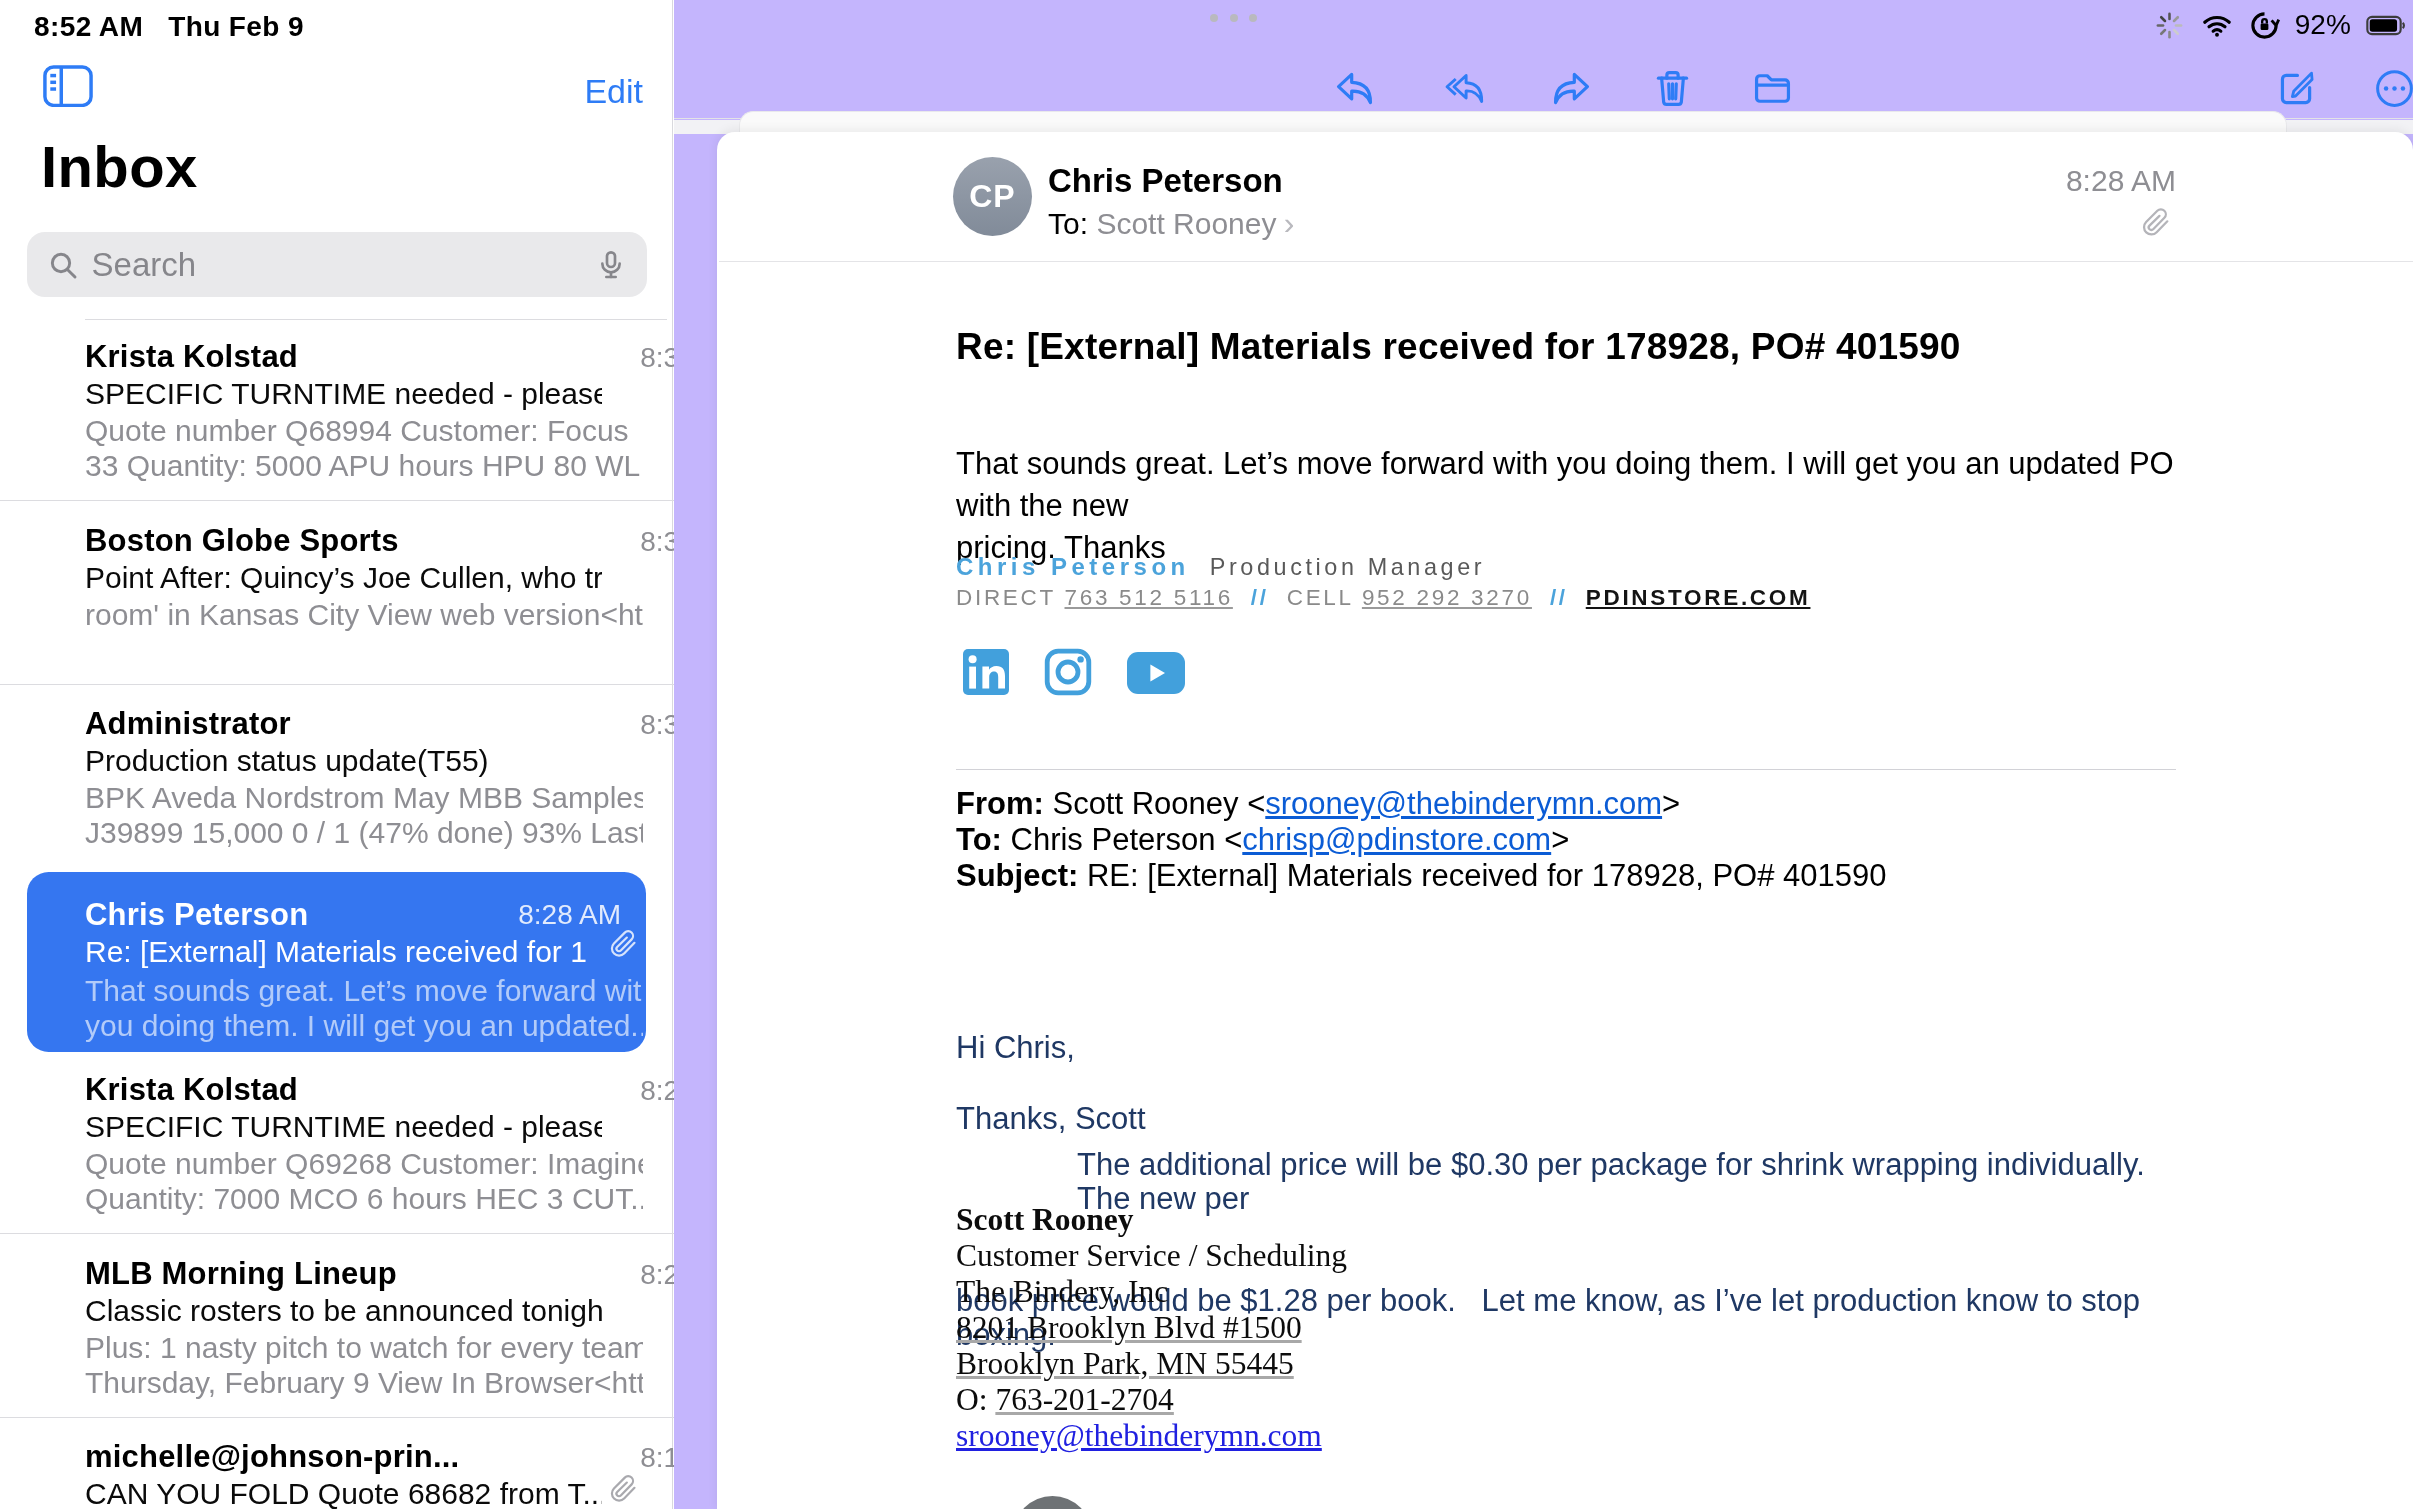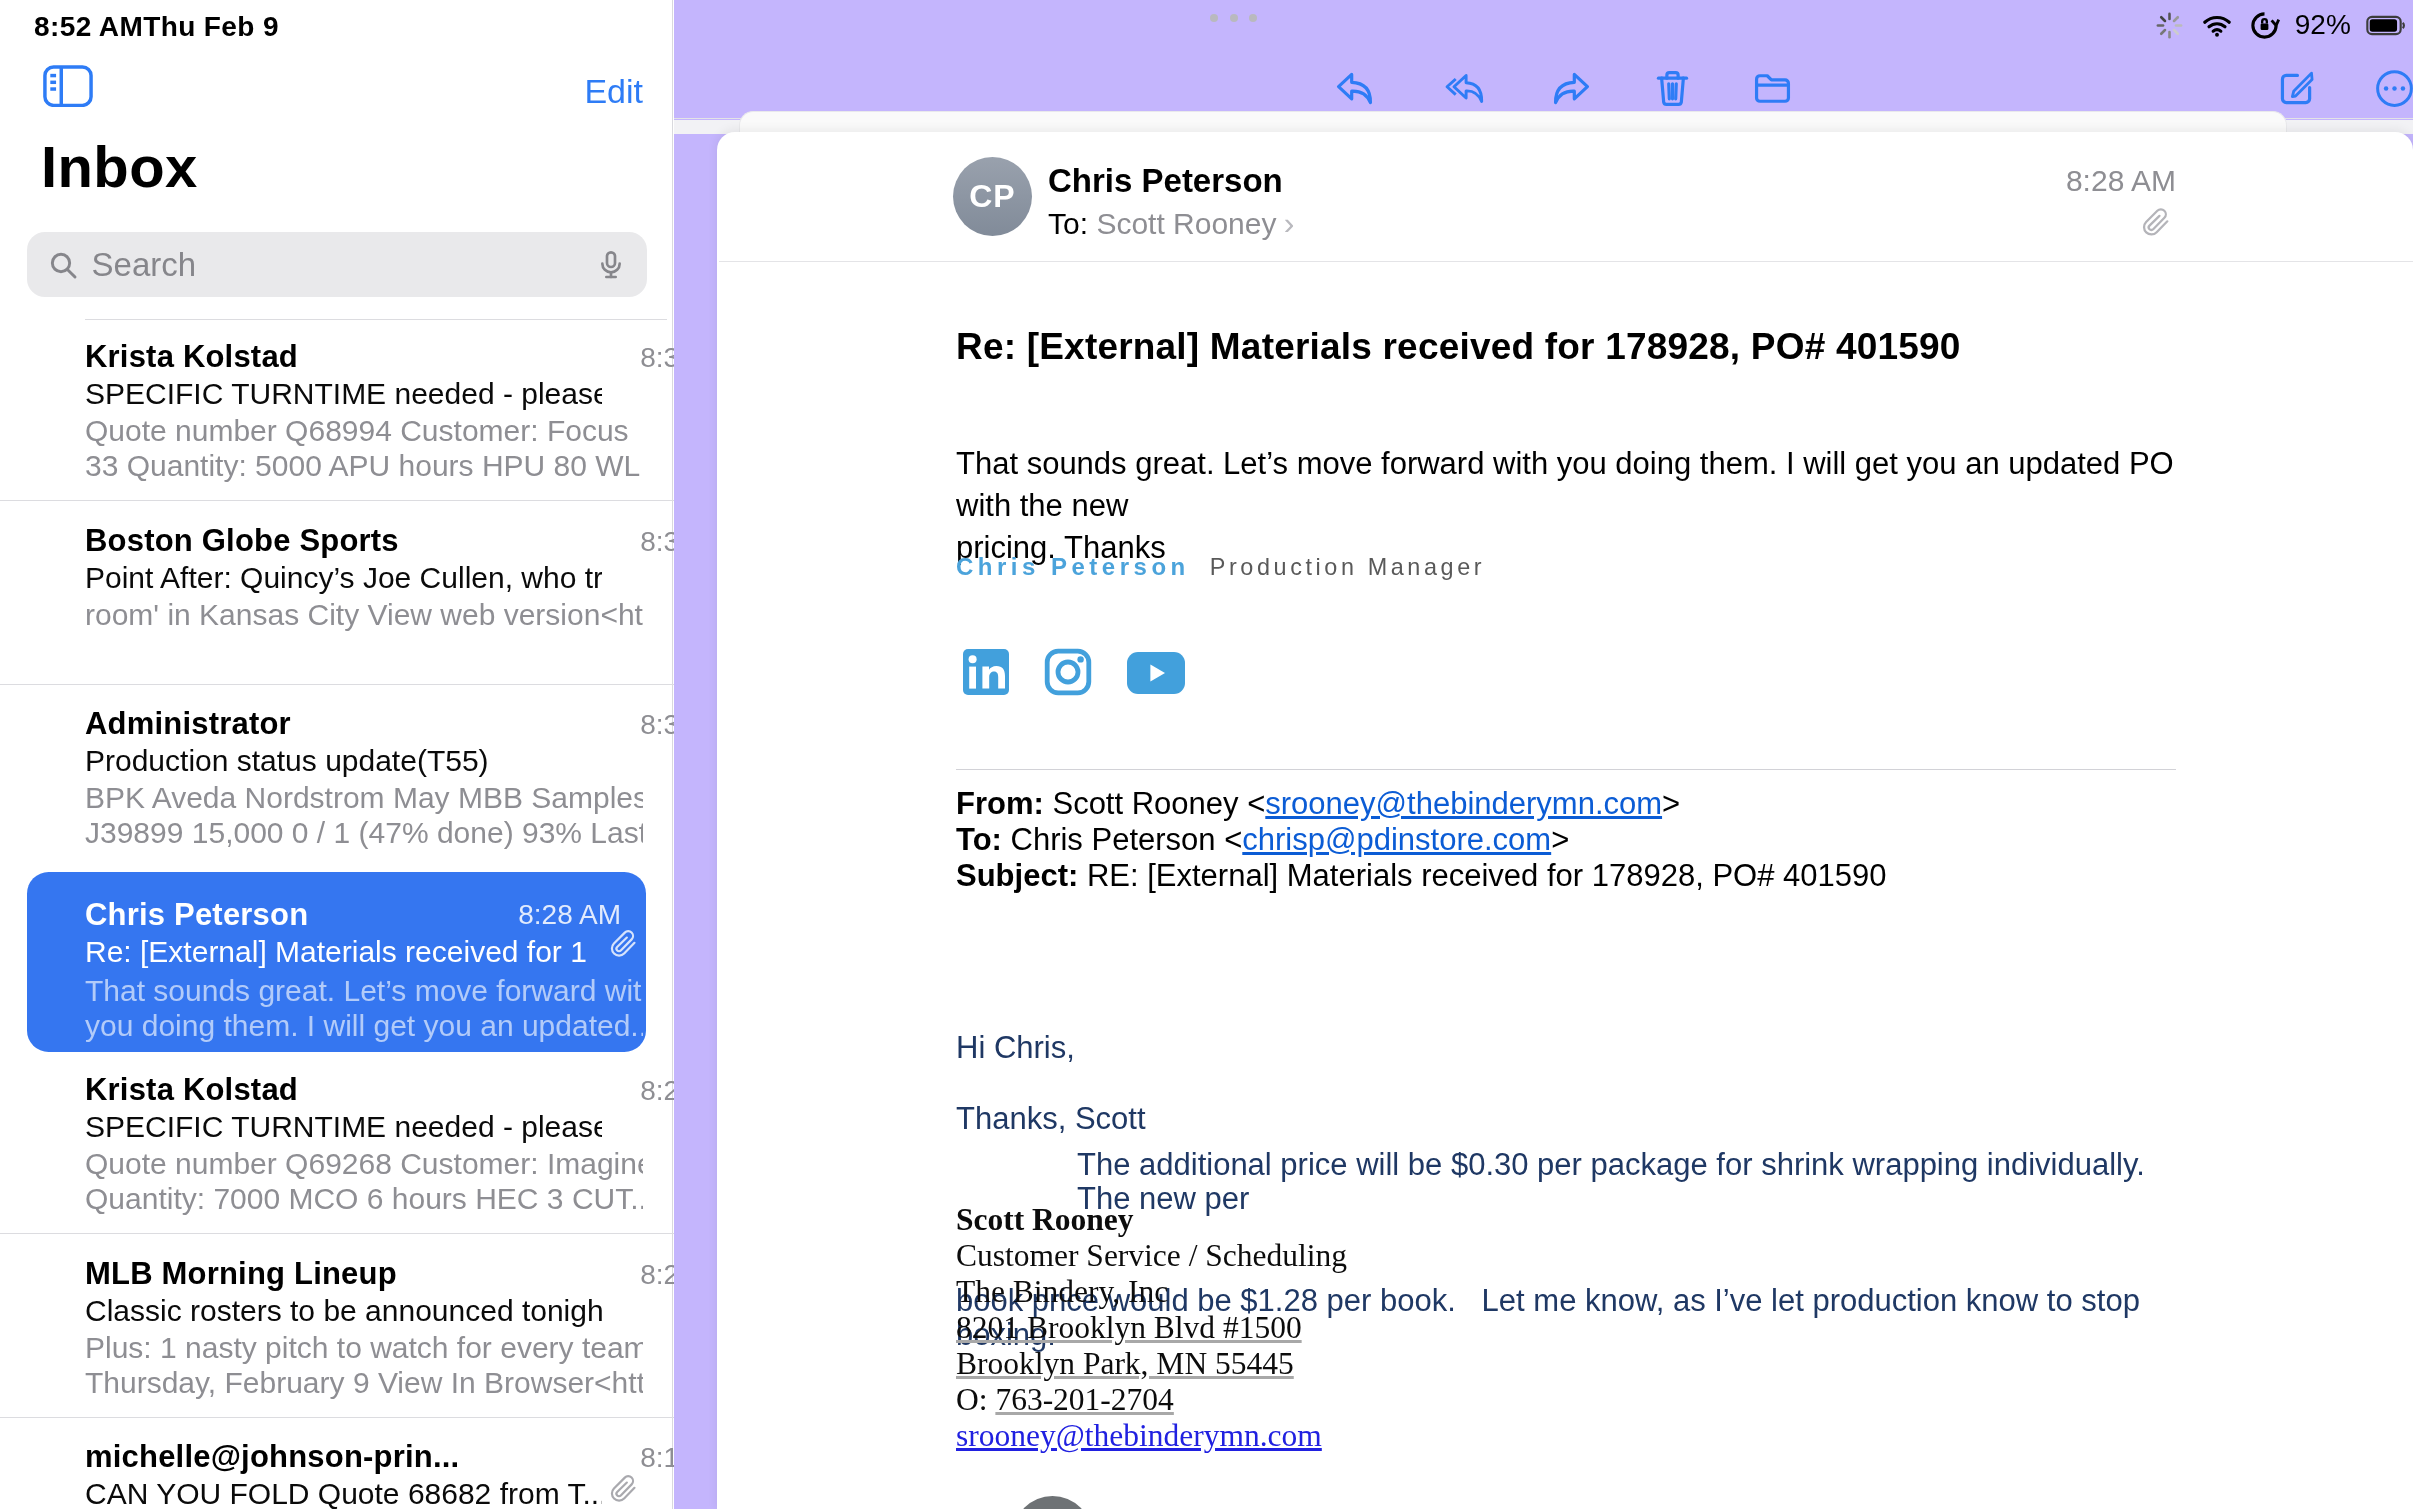--- a/index.html
+++ b/index.html
@@ -1,20 +1,20 @@
 <!DOCTYPE html>
 <html style="font-size:14.4px"><head>
 <meta charset="utf-8">
 <style>
   * { margin:0; padding:0; box-sizing:border-box; }
   html,body { width:2413px; height:1510px; overflow:hidden; }
   body { font-family:"Liberation Sans","DejaVu Sans",sans-serif; background:#fff; color:#000; position:relative; }
 
   
-  .status-left { position:absolute; left:34px; top:10.8px; font-size:28px; font-weight:600; letter-spacing:0.4px; display:flex; z-index:50; }
+  .status-left { position:absolute; left:34px; top:10.8px; font-size:28px; font-weight:600; letter-spacing:0.4px; display:flex; gap:25px; z-index:50; }
   .status-right { position:absolute; right:7.2px; top:9px; display:flex; align-items:center; gap:15px; z-index:50; }
   .status-right .pct { font-size:28px; font-weight:500; }
 
   
   .sidebar { position:absolute; left:0; top:0; width:673px; height:1510px; background:#fff; border-right:1.8px solid #d9d9de; }
   .sb-toggle { position:absolute; left:43px; top:65px; width:50px; height:45px; color:#2e7cf6; cursor:pointer; }
   .edit-link { position:absolute; right:29px; top:72px; font-size:34px; color:#2e7cf6; cursor:pointer; }
   .inbox-title { position:absolute; left:41px; top:133px; font-size:58px; font-weight:700; letter-spacing:0.4px; }
   .search { position:absolute; left:27px; top:232px; width:620px; height:65px; background:#e9e9eb; border-radius:18px; display:flex; align-items:center; padding:0 20px; gap:12.6px; }
   .search input { flex:1; border:none; background:transparent; outline:none; font-size:33px; color:#3c3c43; font-family:inherit; }
@@ -323,20 +323,29 @@
     <h2 class="subject">Re: [External] Materials received for 178928, PO# 401590</h2>
 
     <div class="bodytxt">
       <div>That sounds great. Let’s move forward with you doing them. I will get you an updated PO with the new</div>
       <div>pricing. Thanks</div>
     </div>
 
     <div class="sig1">
       <span class="sig-name">Chris Peterson</span>
       <span class="sig-role">Production Manager</span>
+    </div>
+    <div class="sig2">
+      <span>DIRECT</span>
+      <span class="ph">763 512 5116</span>
+      <span class="slash">//</span>
+      <span>CELL</span>
+      <span class="ph">952 292 3270</span>
+      <span class="slash">//</span>
+      <span class="site">PDINSTORE.COM</span>
     </div>
 
     <div class="social">
       <span class="s-li">
         <svg viewBox="0 0 24 24">
             <rect x="0.5" y="0.5" width="23" height="23" rx="2.5" fill="currentColor"></rect>
           <rect x="3.6" y="9.3" width="3.4" height="11" fill="#fff"></rect>
           <circle cx="5.3" cy="5.6" r="2" fill="#fff"></circle>
           <path d="M10.2 9.3 h3.3 v1.6 c.6-1 1.9-1.9 3.7-1.9 3 0 4.3 1.8 4.3 5 v6.3 h-3.4 v-5.7 c0-1.7-.6-2.8-2-2.8-1.4 0-2.5 1-2.5 2.8 v5.7 h-3.4 Z" fill="#fff"></path>
         </svg>

